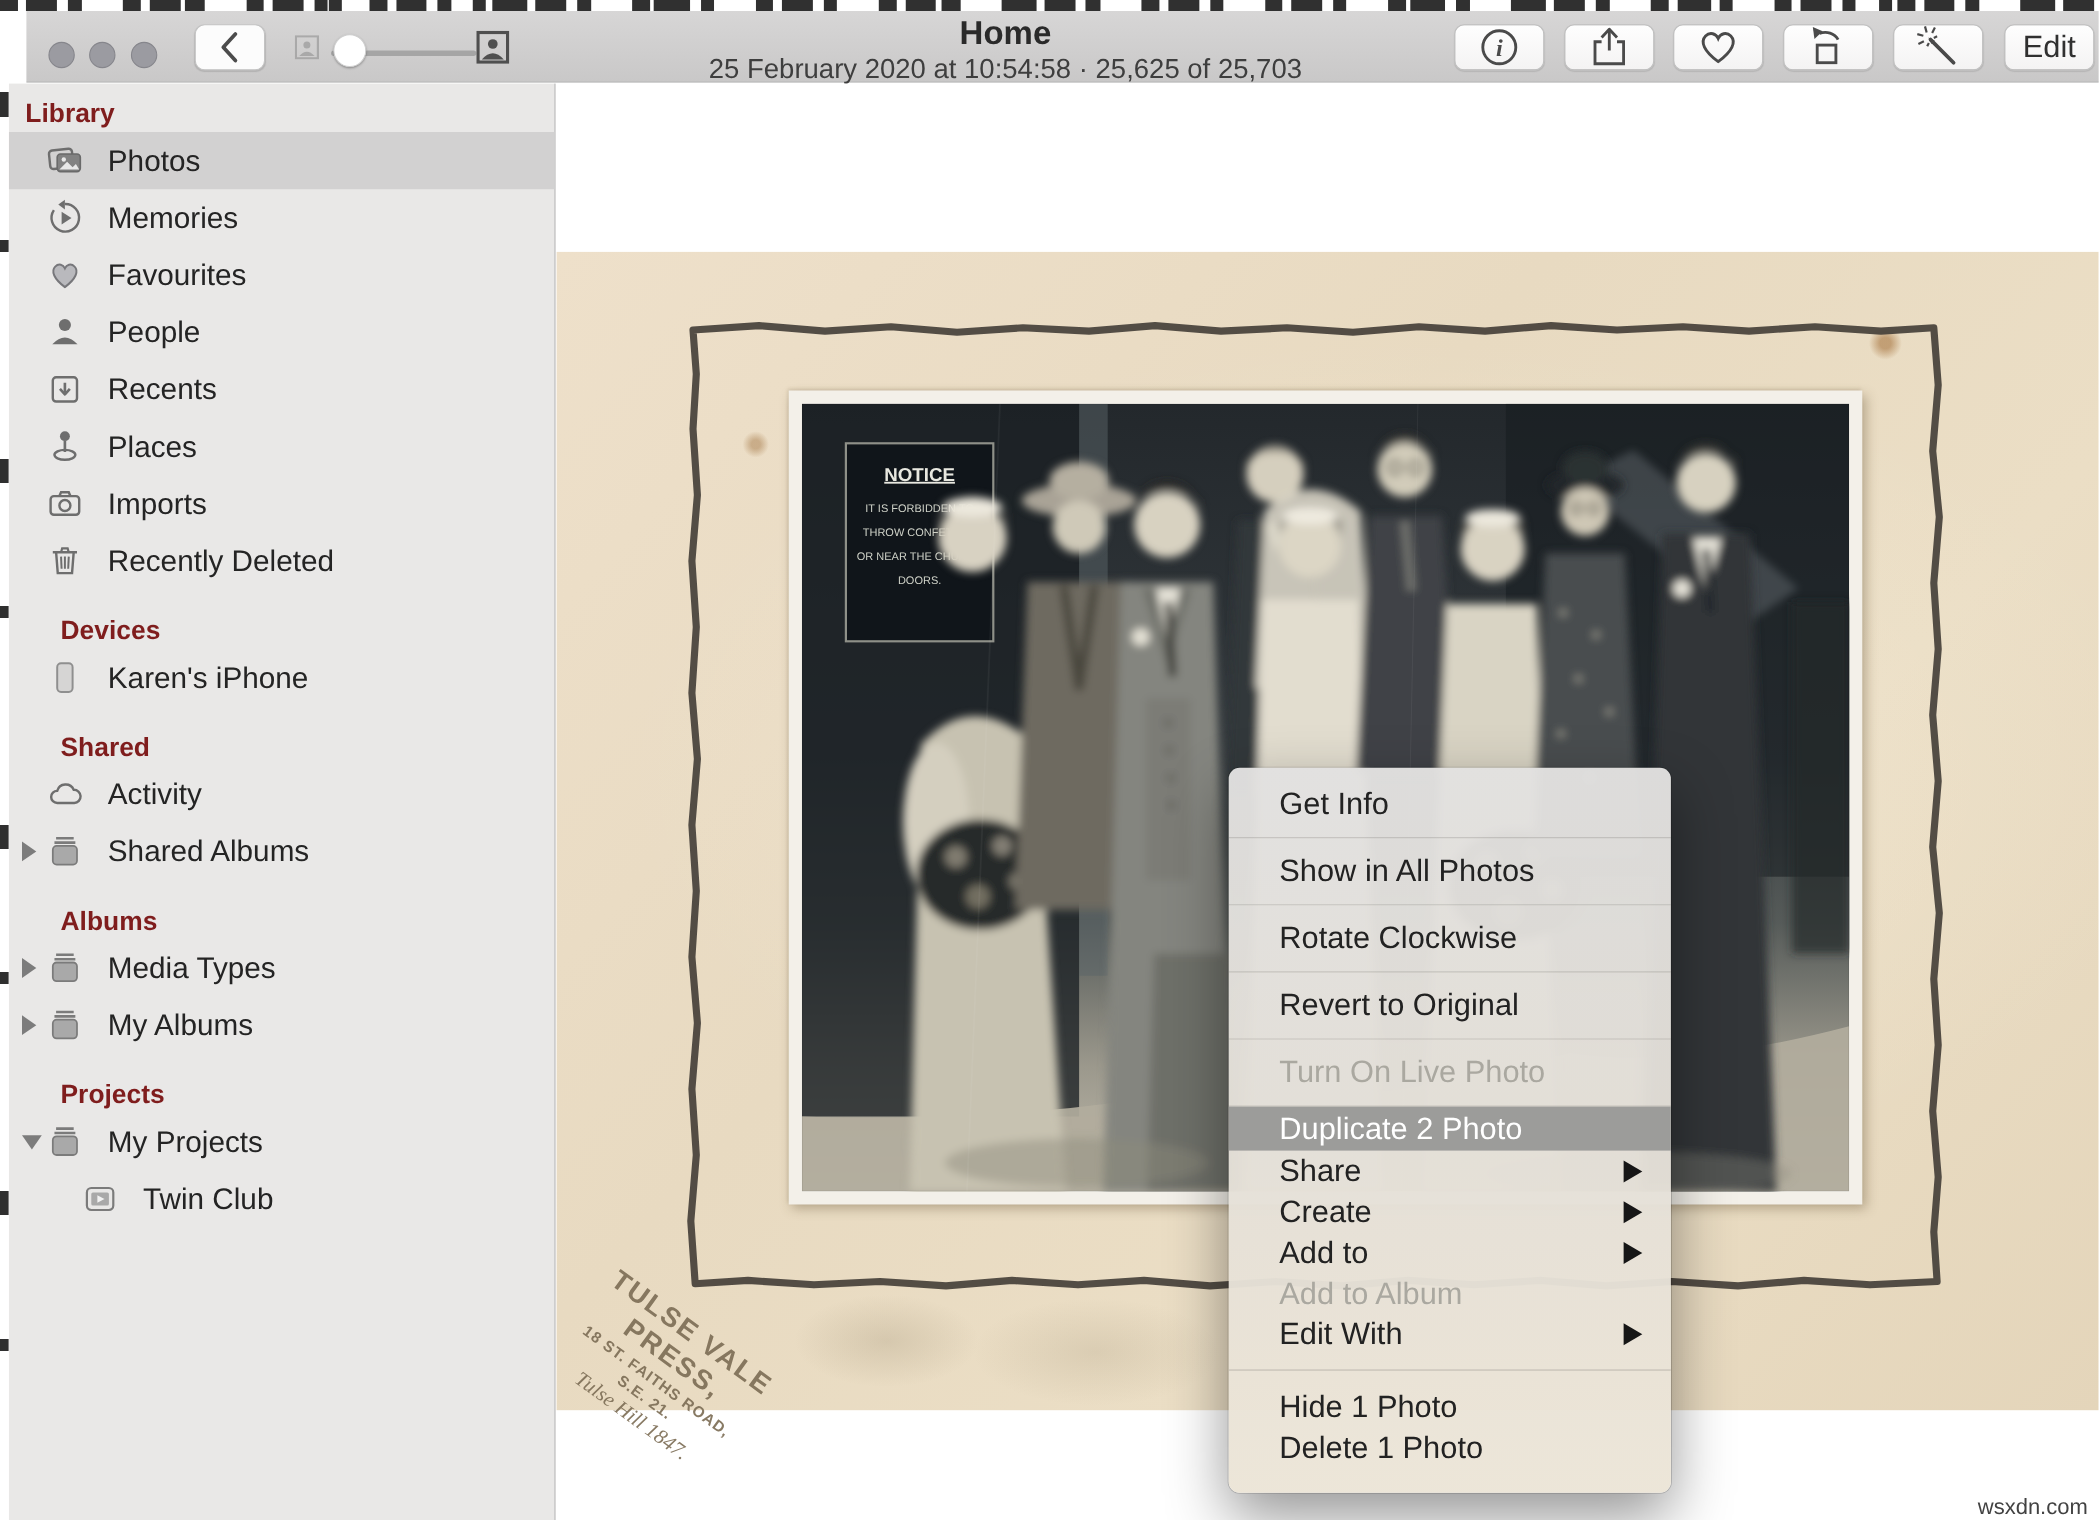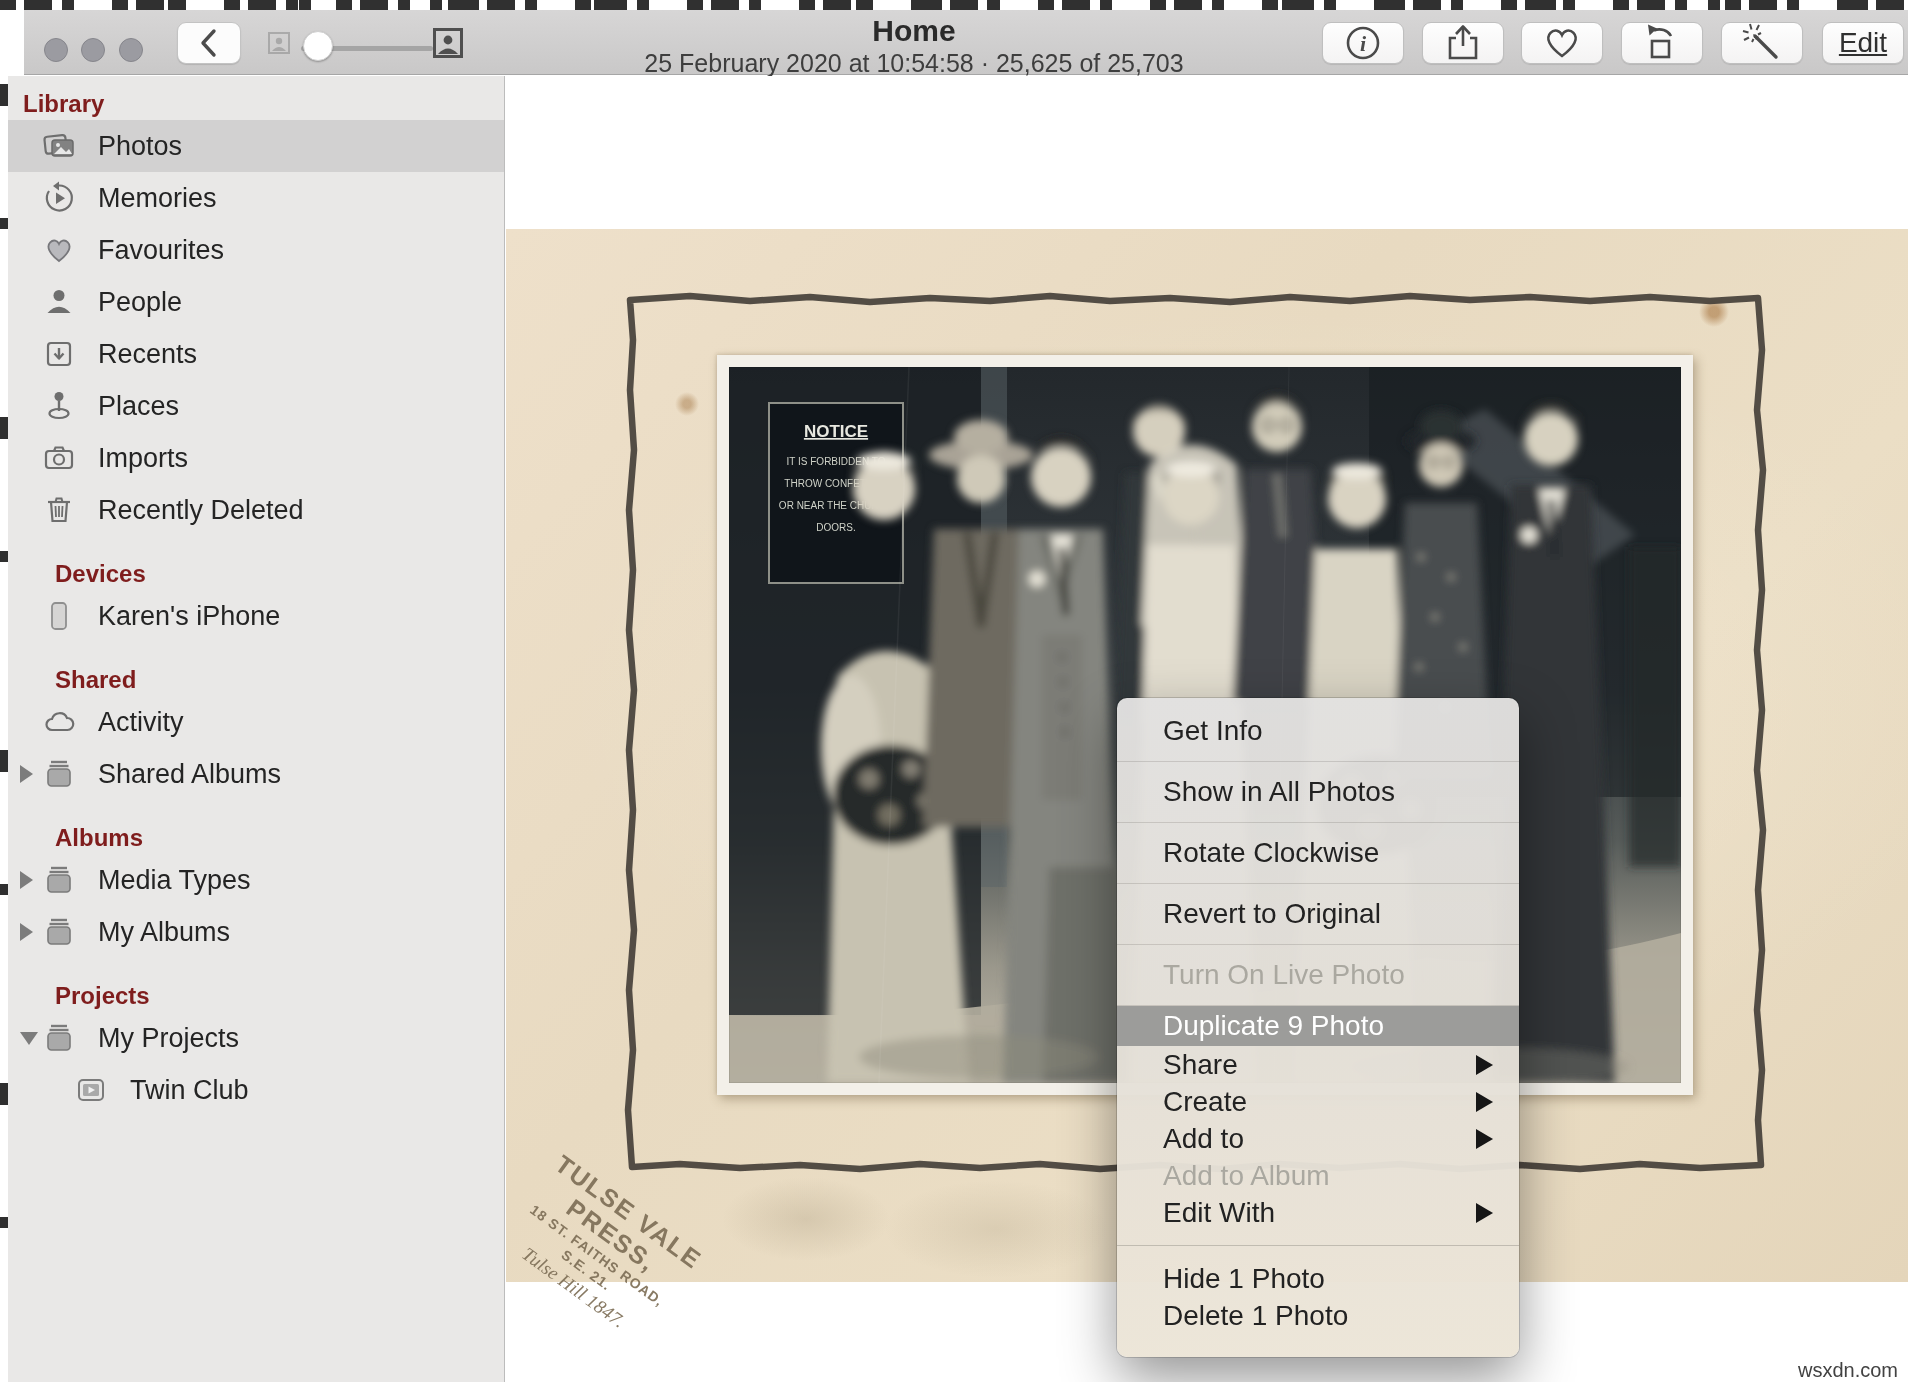--- a/index.html
+++ b/index.html
@@ -34,21 +34,21 @@
   .zs-knob  { position:absolute; left:279px; top:21px; width:30px; height:30px; border-radius:50%;
               background:#fff; border:1px solid #cfcfcf; box-shadow:0 1px 2px rgba(0,0,0,.3); }
   .zs-large { position:absolute; left:409px; top:18px; }
   .titlebox { position:absolute; left:500px; right:620px; top:4px; text-align:center; }
   .wtitle { font-size:30px; font-weight:bold; color:#2a2a2a; line-height:34px; }
   .wsub { font-size:25px; color:#3e3e3e; line-height:28px; margin-top:1px; }
   .tbtn { position:absolute; top:12px; width:82px; height:42px; border-radius:9px;
           background:linear-gradient(#fefefe,#f4f3f3); border:1px solid #bfbfbf;
           box-shadow:0 1px 1px rgba(0,0,0,.1); display:flex; align-items:center; justify-content:center; }
   .tbtn.b-info{left:1298px;} .tbtn.b-share{left:1398px;} .tbtn.b-fav{left:1497px;}
-  .tbtn.b-rot{left:1597px;}  .tbtn.b-wand{left:1697px;}  .tbtn.b-edit{left:1798px; font-size:28px; color:#303030;text-decoration:underline;}
+  .tbtn.b-rot{left:1597px;}  .tbtn.b-wand{left:1697px;}  .tbtn.b-edit{left:1798px; font-size:28px; color:#303030;}
 
   
   .sidebar { position:absolute; left:0; top:66px; width:497px; height:1306px; background:#e9e8e7;
              border-right:1px solid #bcbcbc; padding-top:8px; }
   .shead { height:36px; line-height:40px; padding-left:15px; font-size:24px; font-weight:bold; color:#7f1d1d; }
   .shead.gap { margin-top:18px;margin-left:32px; }
   .srow { position:relative; height:52px; display:flex; align-items:center; padding-left:34px; }
   .srow.sel { background:#d2d1d1; }
   .srow .lbl { font-size:27px; color:#242424; margin-left:22px; white-space:nowrap; }
   .srow.child { padding-left:66px; }
@@ -446,21 +446,21 @@
 
       <div class="watermark">wsxdn.com</div>
     </div>
 
     <div class="cmenu">
       <div class="mi tall">Get Info</div>
       <div class="mi tall">Show in All Photos</div>
       <div class="mi tall">Rotate Clockwise</div>
       <div class="mi tall">Revert to Original</div>
       <div class="mi tall dis">Turn On Live Photo</div>
-      <div class="mi hl">Duplicate 9 Photo</div>
+      <div class="mi hl">Duplicate 2 Photo</div>
       <div class="mi cpt sub">Share</div>
       <div class="mi cpt sub">Create</div>
       <div class="mi cpt sub">Add to</div>
       <div class="mi cpt dis">Add to Album</div>
       <div class="mi cpt sub">Edit With</div>
       <div class="gsep"></div>
       <div class="mi cpt">Hide 1 Photo</div>
       <div class="mi cpt">Delete 1 Photo</div>
     </div>
 

